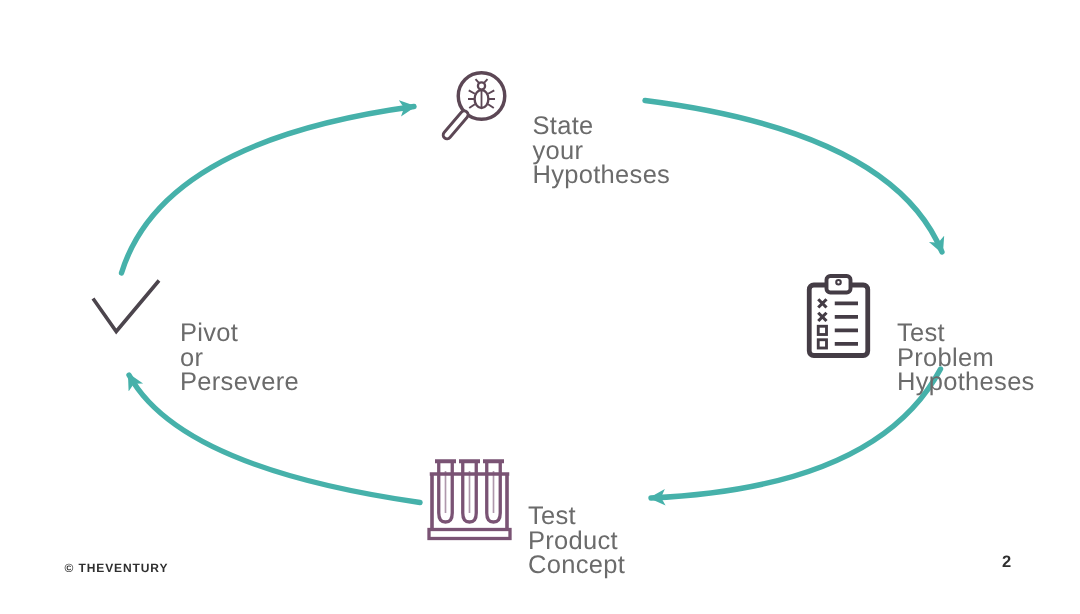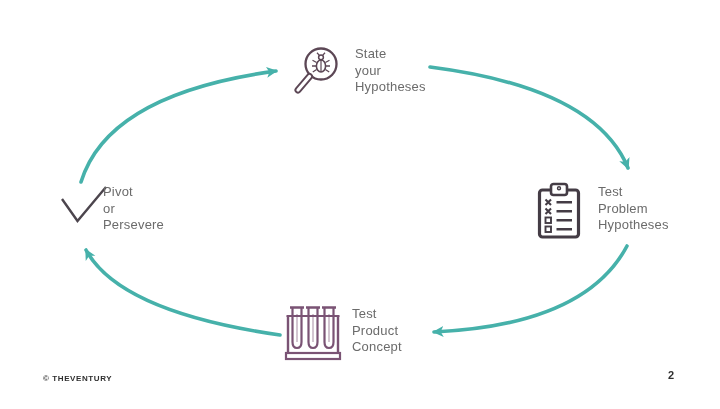--- a/index.html
+++ b/index.html
@@ -18,22 +18,22 @@
     font-family:"Liberation Sans",sans-serif;
     -webkit-font-smoothing:antialiased;
   }
   .slide{position:relative;width:720px;height:409px;background:#ffffff;}
   .arc-layer{position:absolute;left:0;top:0;width:720px;height:409px;}
   .arc{stroke:var(--arrow-teal);stroke-width:3.6;fill:none;stroke-linecap:round;}
   .arrowhead{fill:var(--arrow-teal);}
 
   .phase{position:absolute;display:flex;align-items:flex-start;}
   .phase-label{
-    color:var(--label-grey);font-size:13px;line-height:16.5px;
-    white-space:pre-line;letter-spacing:.2px;
+    color:var(--label-grey);font-size:17px;line-height:16.5px;
+    white-space:pre-line;letter-spacing:.2px;margin-top:30px;
   }
   .icon-box{position:absolute;}
 
   .title{
     position:absolute;left:255px;top:180px;
     color:var(--title-purple);font-size:20px;line-height:28px;font-weight:700;
     letter-spacing:.2px;
   }
 
   .footer-logo{
@@ -115,21 +115,21 @@
     <span class="phase-label">Test
 Product
 Concept</span>
   </div>
 
   <div class="icon-box" style="left:59px;top:184px">
     <svg width="50" height="42" viewBox="0 0 50 42" fill="none">
       <path d="M3 15 L18.5 37 L47 3" stroke="var(--icon-check)" stroke-width="2.4" stroke-linejoin="miter" fill="none"></path>
     </svg>
   </div>
-  <div class="phase" style="left:103px;top:184px">
+  <div class="phase" style="left:120px;top:184px">
     <span class="phase-label">Pivot
 or
 Persevere</span>
   </div>
 
 
   <div class="footer-logo">© THEVENTURY</div>
   <div class="page-number">2</div>
 
 </div>

